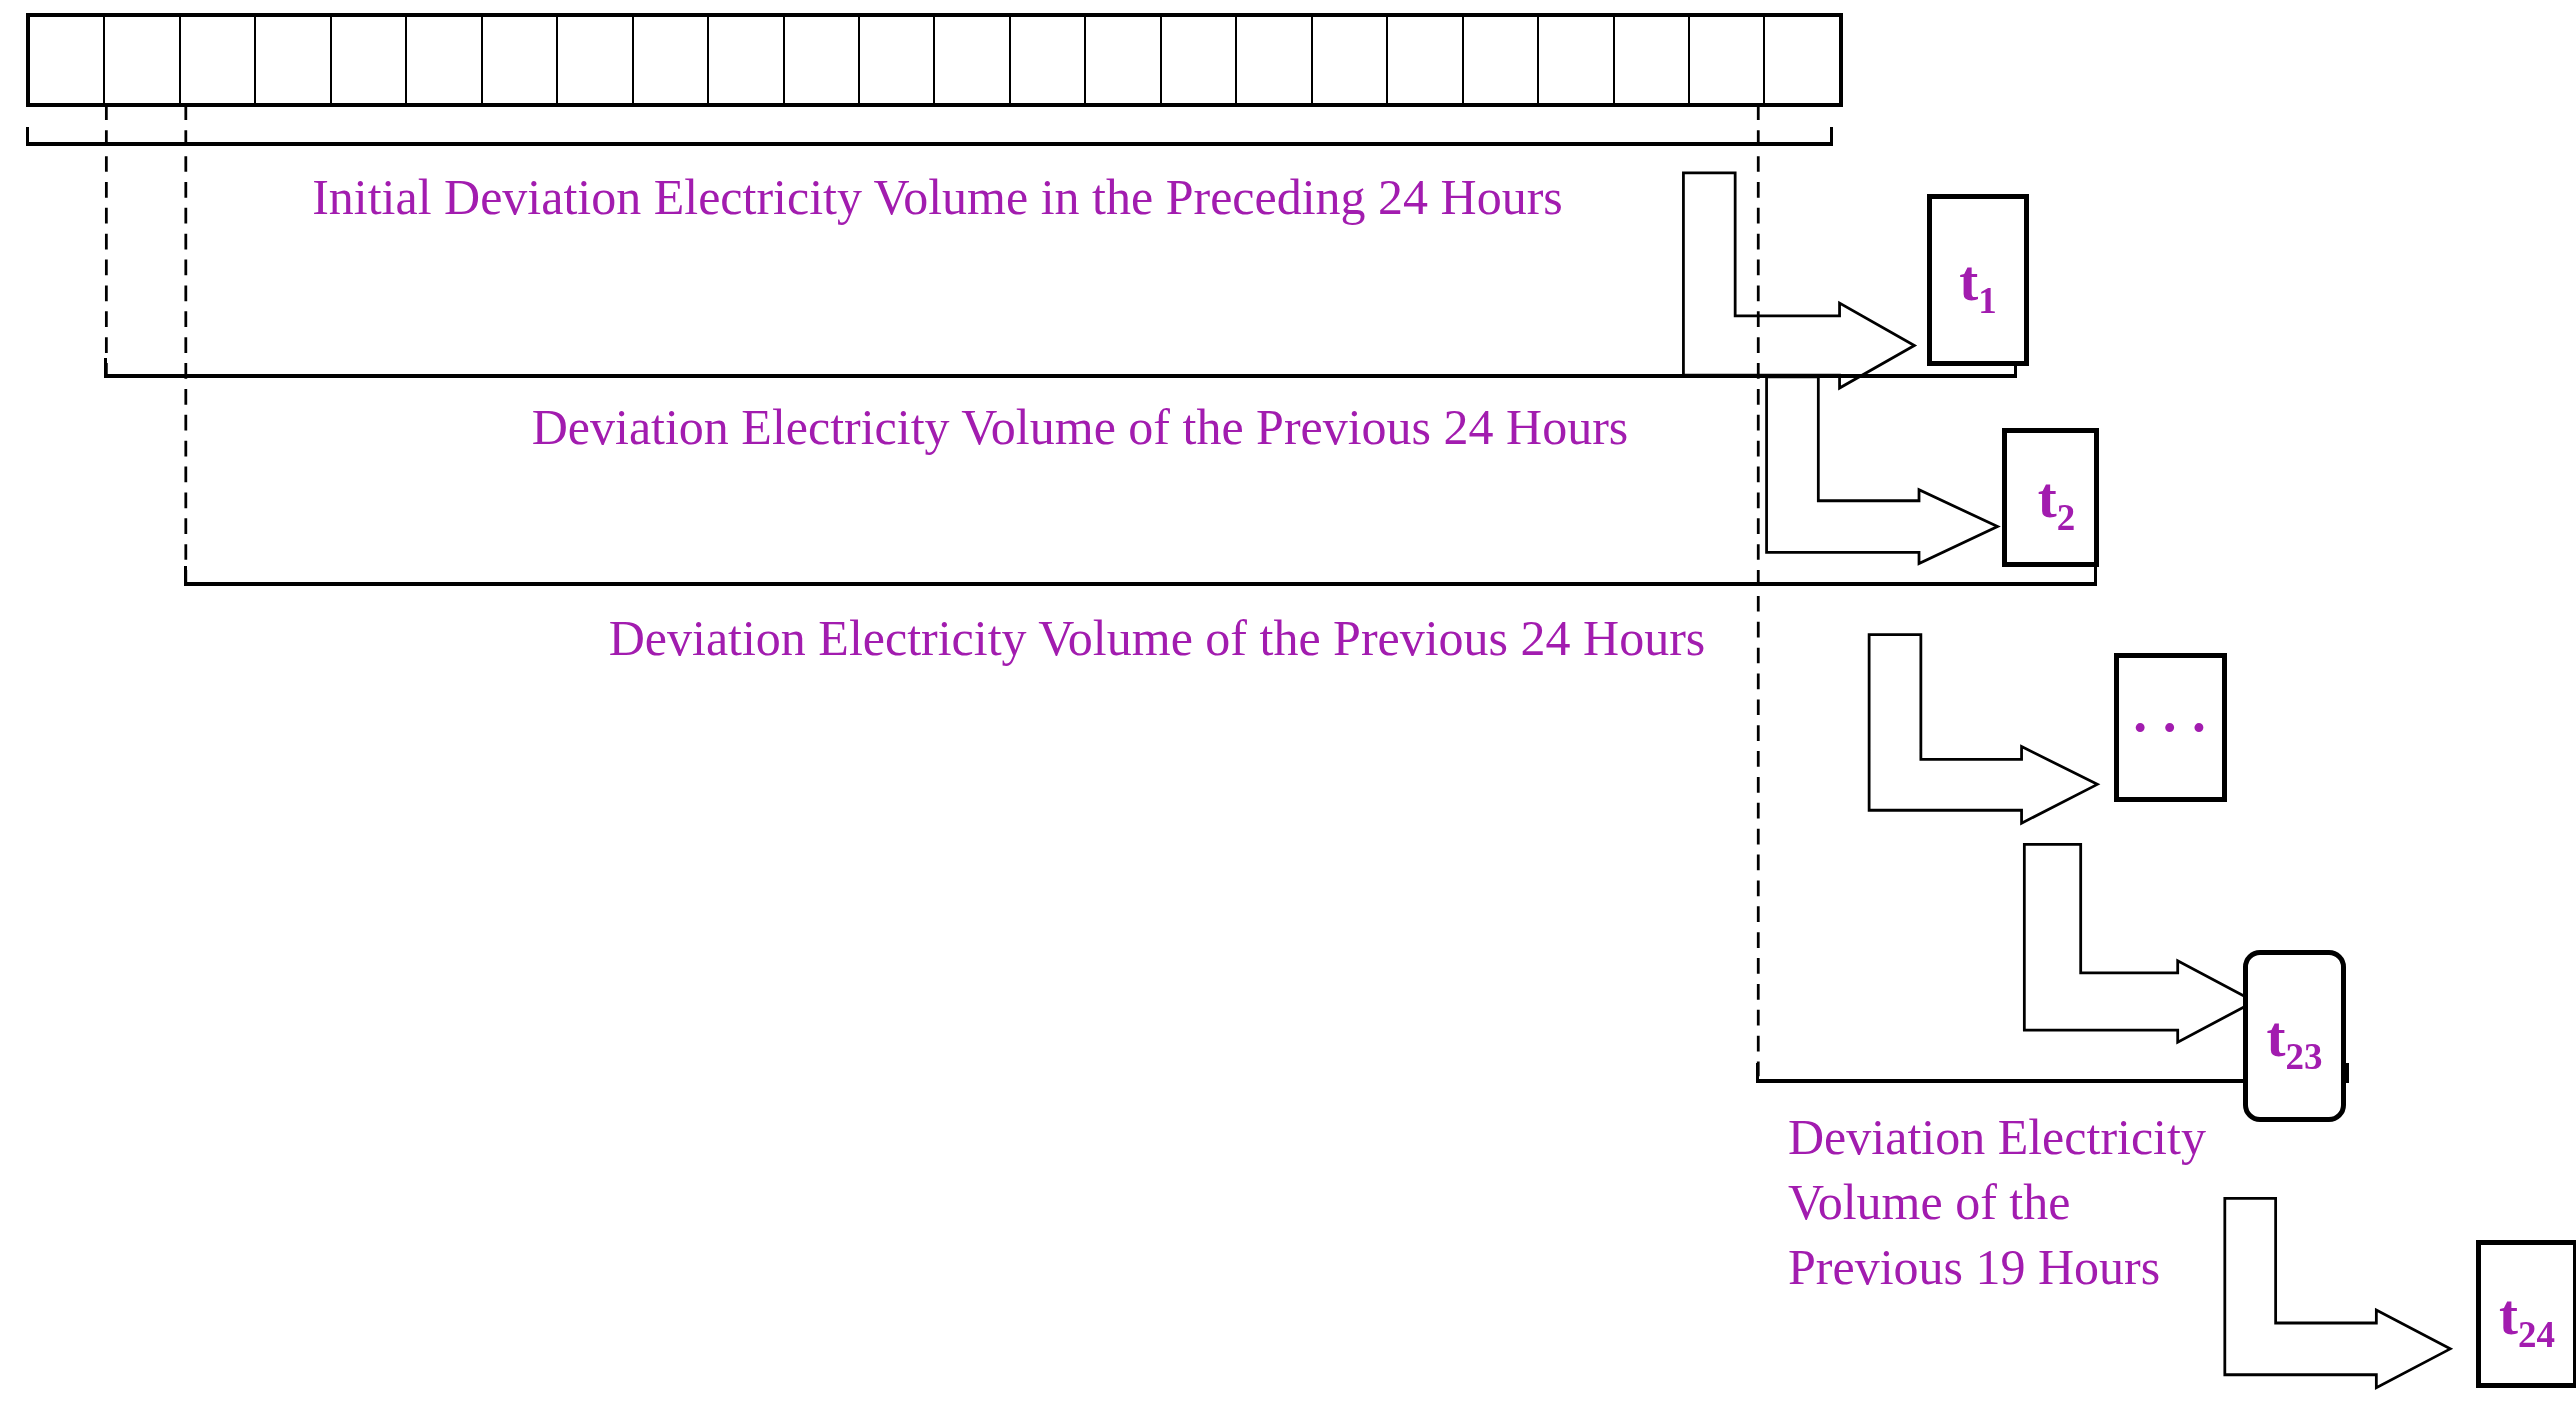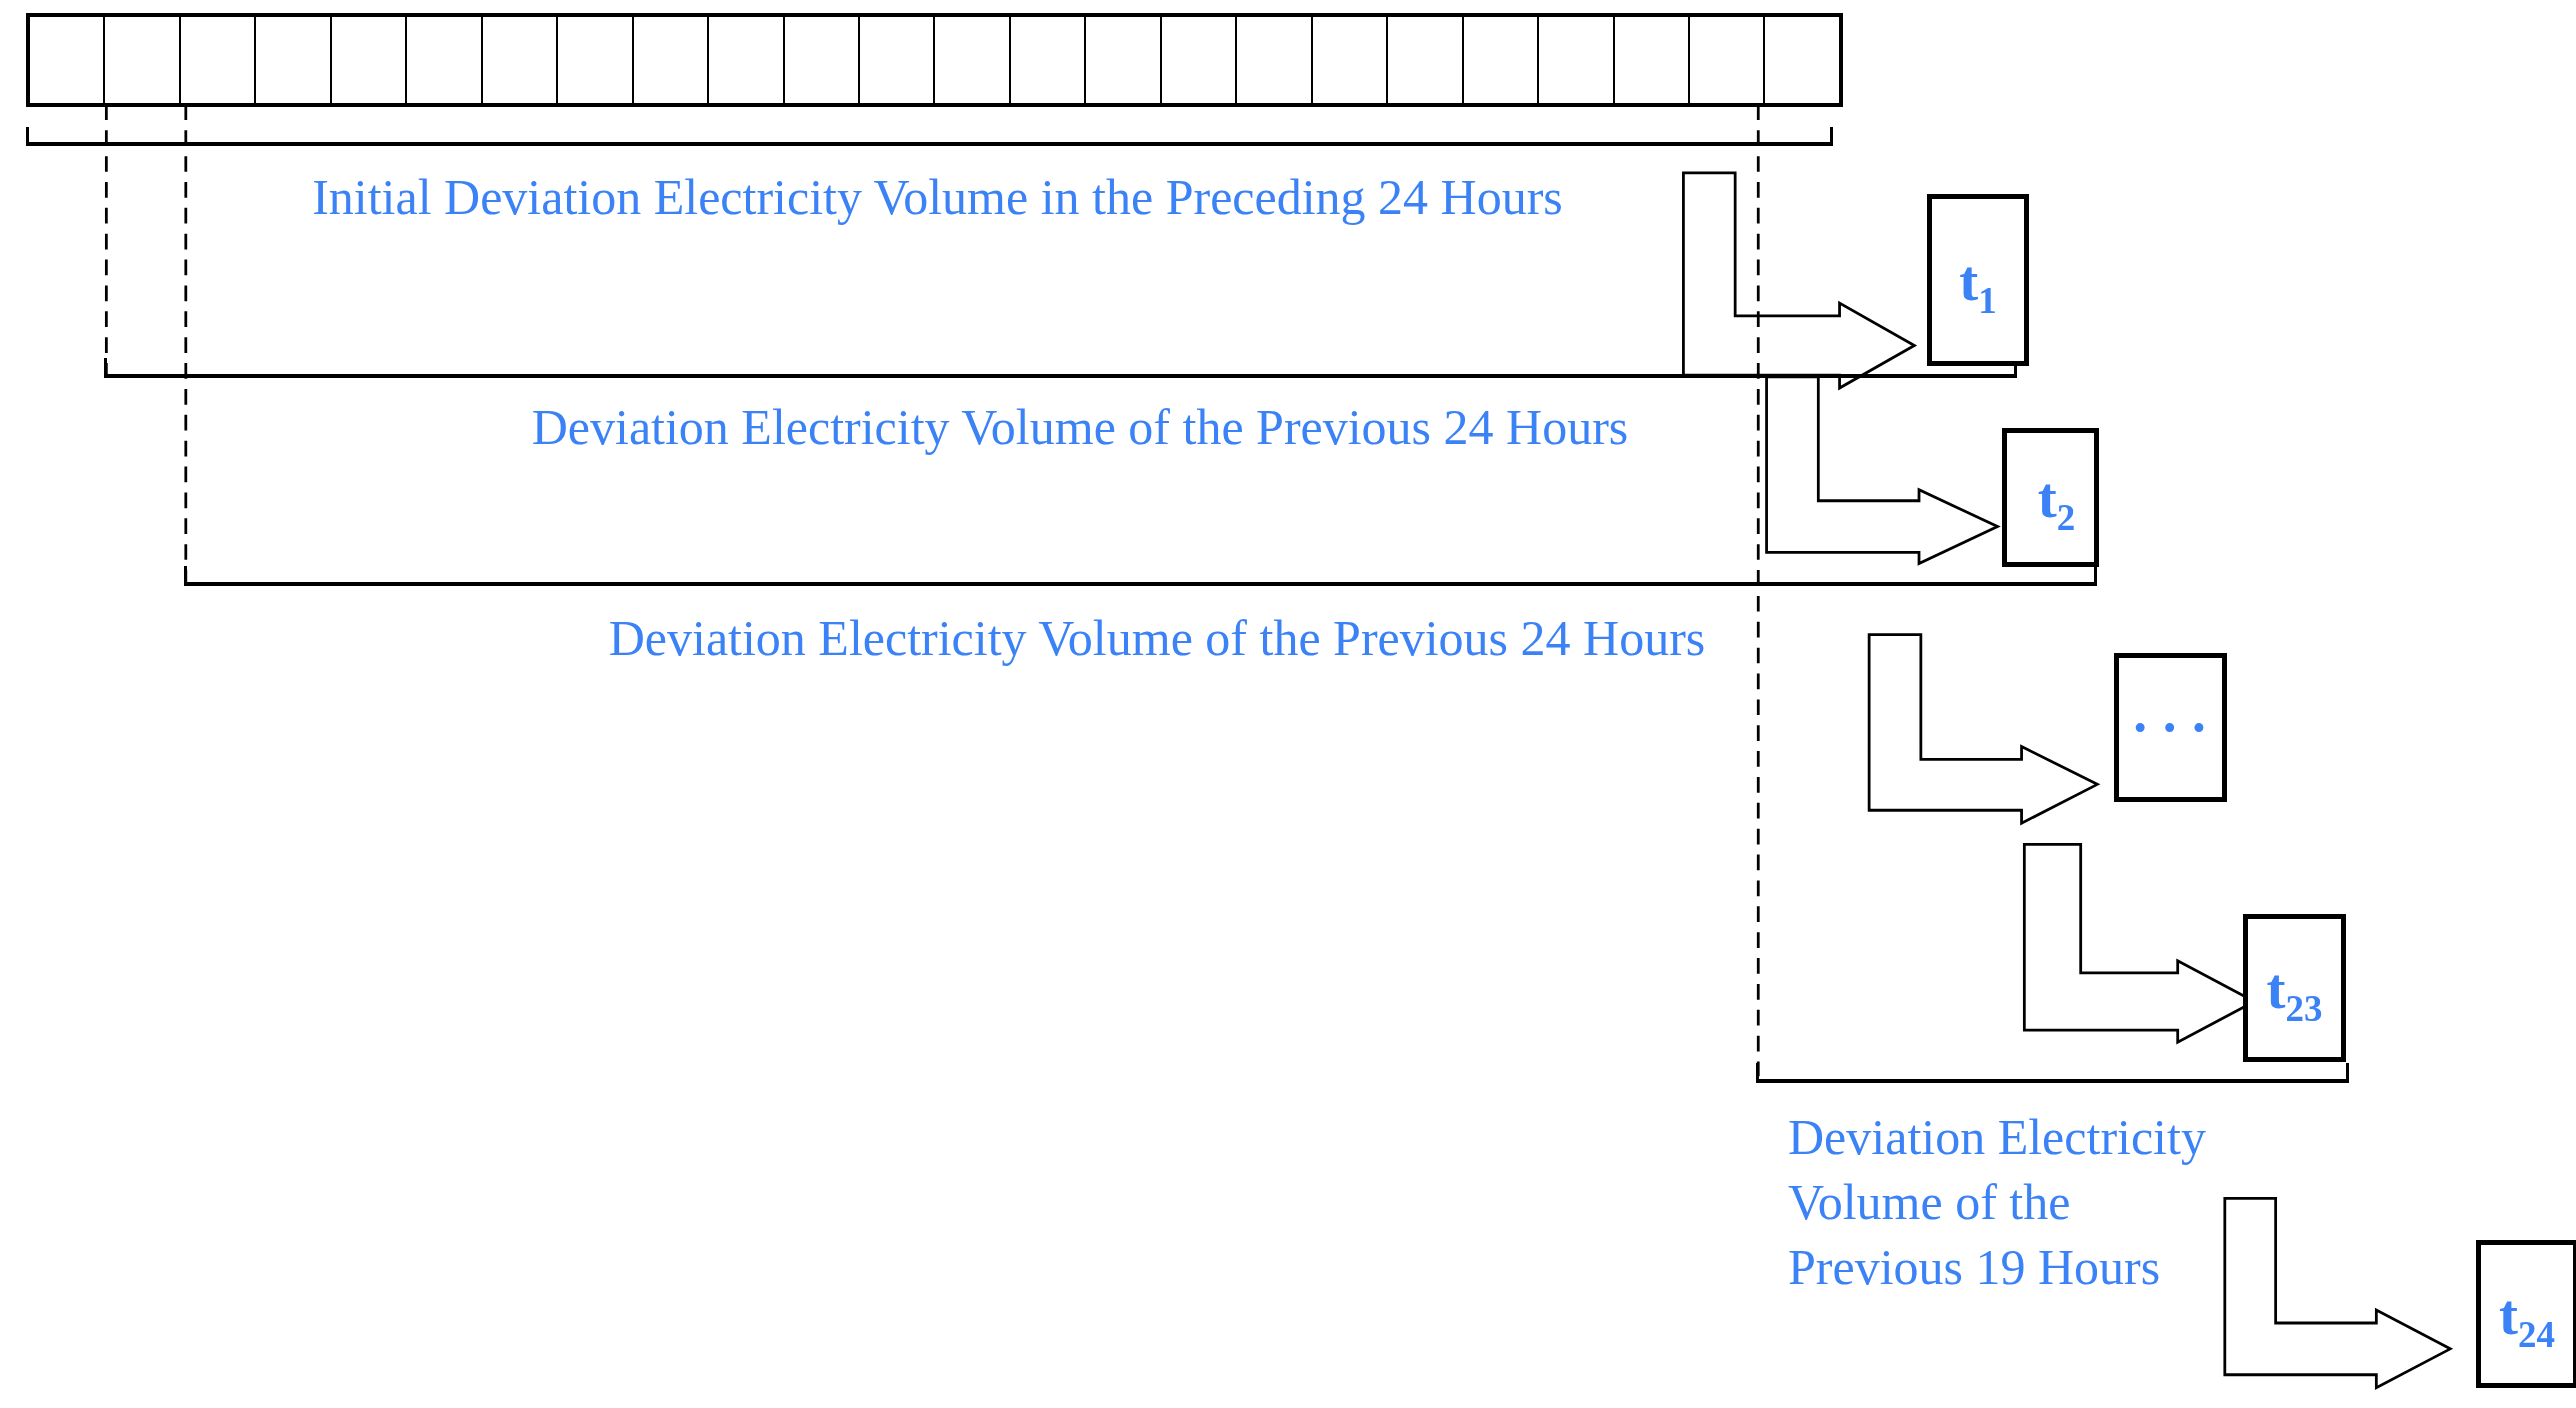--- a/index.html
+++ b/index.html
@@ -3,21 +3,21 @@
 <meta charset="utf-8">
 <style>
   * { box-sizing: border-box; margin: 0; padding: 0; }
   html, body { background: #ffffff; }
   .canvas {
     position: relative;
     width: 2576px;
     height: 1408px;
     background: #ffffff;
     font-family: "Liberation Serif", serif;
-    color: #3b82f6;
+    color: #a21caf;
     overflow: hidden;
   }
 
   
   .cells-row {
     position: absolute;
     left: 26px; top: 13px;
     width: 1817px; height: 94px;
     border: 4.6px solid #000;
     display: flex;
@@ -75,21 +75,21 @@
     justify-content: center;
     font-size: 57px;
     line-height: 1;
     font-weight: bold;
   }
   .tbox sub { font-size: 37px; line-height: 1; vertical-align: baseline; position: relative; bottom: -13px; }
   .box-t1  { left: 1927px; top: 194px;  width: 102px; height: 172px; }
   .box-t2  { left: 2002px; top: 428px;  width: 97px; height: 139px; padding-left: 12px; }
   .box-dots{ left: 2114px; top: 653px;  width: 113px; height: 149px; font-size: 55px; letter-spacing: 11px; font-weight: 600; }
   .box-dots span { margin-left: 9.2px; }
-  .box-t23 { left: 2243px; top: 914px;  width: 103px; height: 148px; }
+  .box-t23 { left: 2243px; top: 950px;  width: 103px; height: 172px; border-radius: 17px; }
   .box-t24 { left: 2451px; top: 1240px; width: 102px; height: 148px; margin-left: 25px; }
 </style>
 </head>
 <body>
 
 <div class="canvas">
 
   <div class="cells-row">
       <div class="cell"></div>
       <div class="cell"></div>

